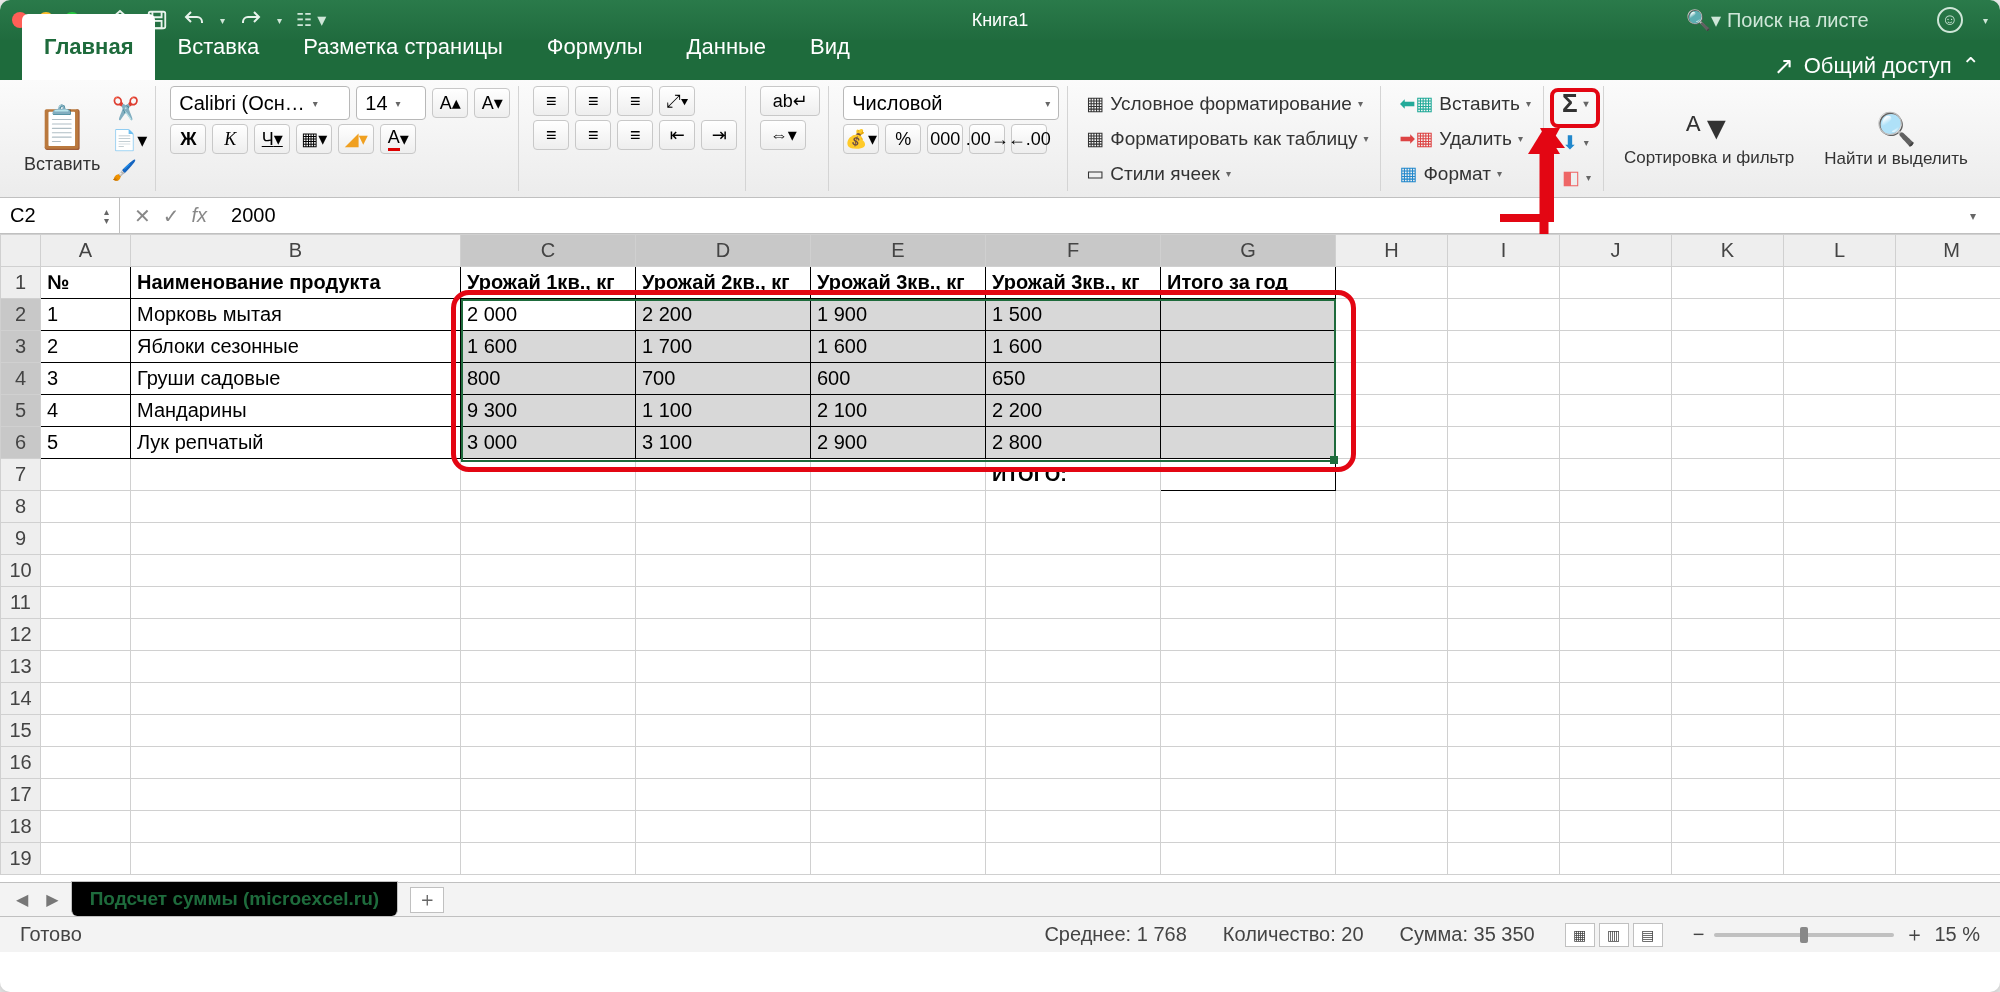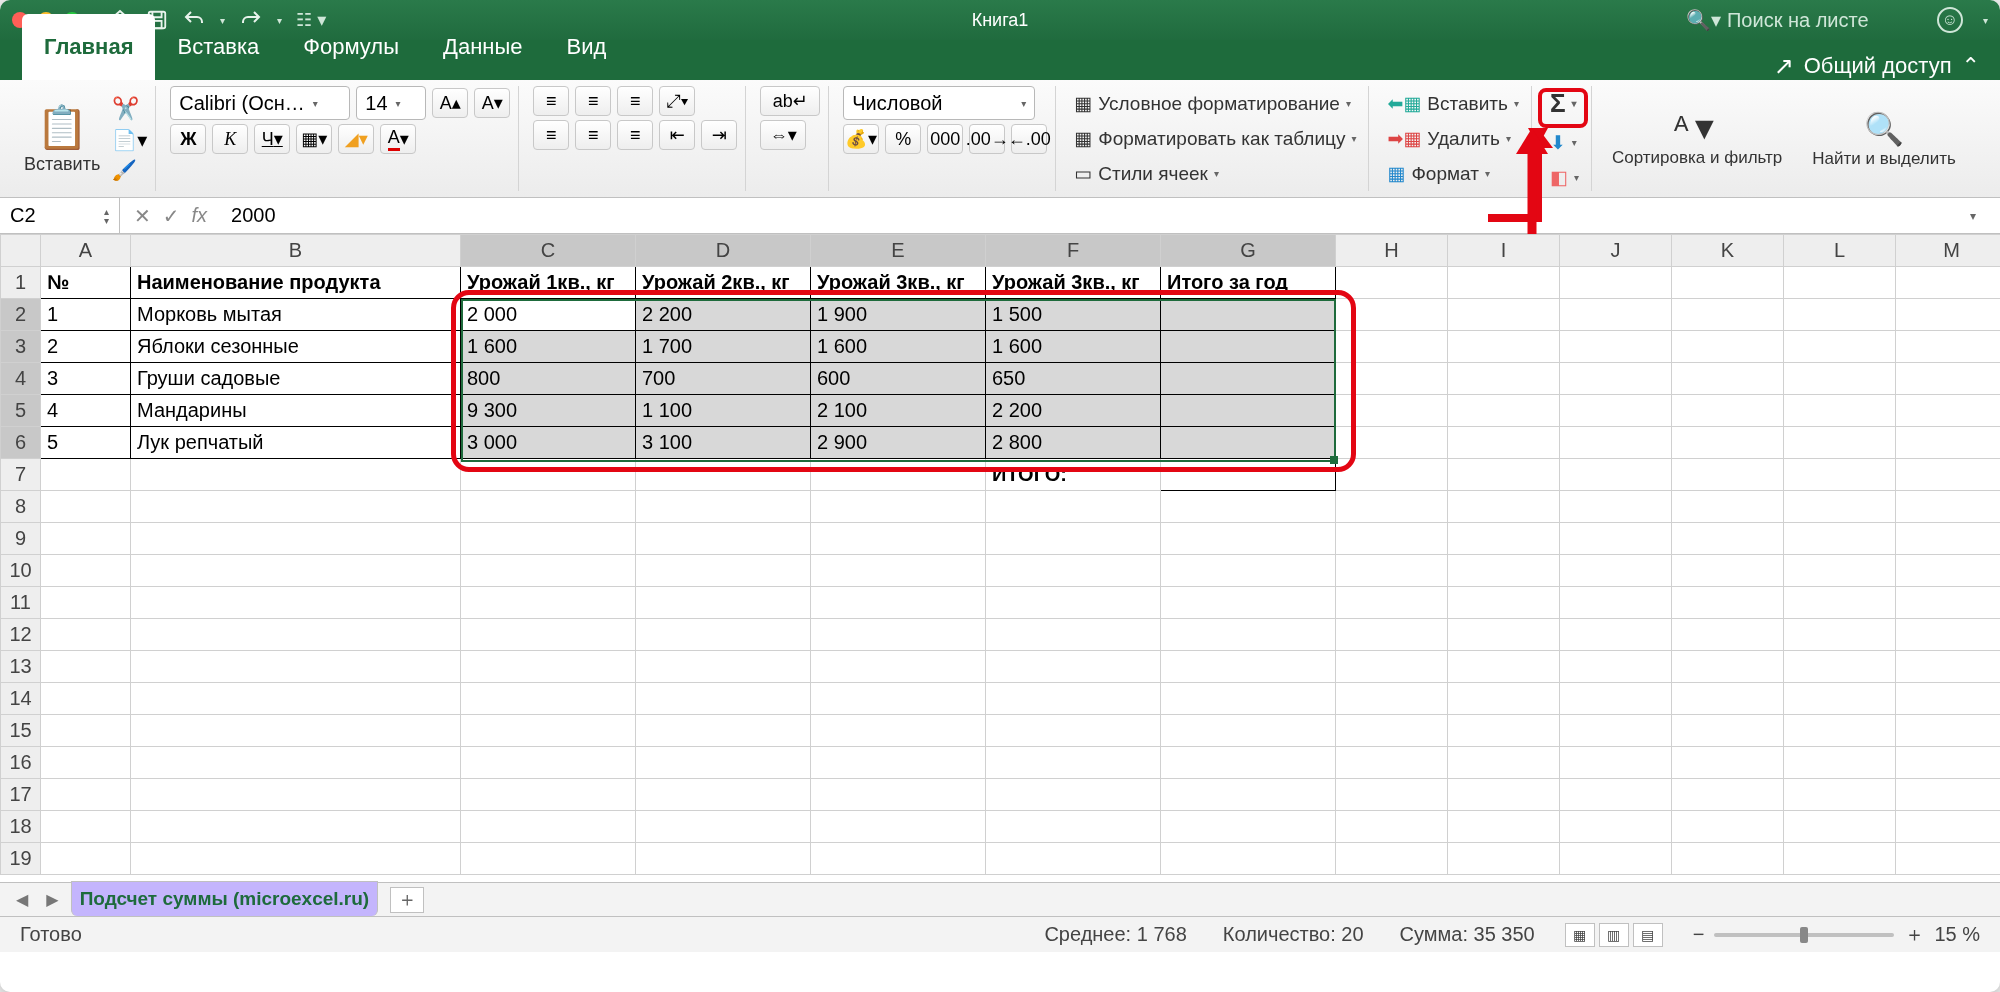--- a/index.html
+++ b/index.html
@@ -73,21 +73,21 @@
   .col-hdr-sel { background: #c8c8c8 !important; font-weight: 600; color: #1e6b3c; }
 
   
   .selection-border { position: absolute; border: 2px solid #1e6b3c; pointer-events: none; }
   .sel-handle { position: absolute; right: -4px; bottom: -4px; width: 8px; height: 8px; background: #1e6b3c; }
   .red-highlight { position: absolute; border: 5px solid #e30613; border-radius: 18px; pointer-events: none; }
 
   
   .sheettabs { height: 34px; border-top: 1px solid #c0c0c0; background: #f3f3f3; display: flex; align-items: center; padding: 0 10px; gap: 6px; }
   .sheettabs .nav { font-size: 16px; color: #777; padding: 0 6px; }
-  .sheet-tab { background: #c4b5fd; border: 1px solid #c0c0c0; border-bottom: none; padding: 6px 8px; font-size: 19px; color: #1e6b3c; font-weight: 600; border-radius: 0 0 6px 6px; transform: translateY(-1px); }
+  .sheet-tab { background: #000000; border: 1px solid #c0c0c0; border-bottom: none; padding: 6px 18px; font-size: 19px; color: #1e6b3c; font-weight: 600; border-radius: 0 0 6px 6px; transform: translateY(-1px); }
   .add-sheet { width: 34px; height: 26px; border: 1px solid #c0c0c0; background: #fff; display: flex; align-items: center; justify-content: center; font-size: 20px; color: #666; margin-left: 6px; }
 
   
   .statusbar { height: 36px; background: #f3f3f3; border-top: 1px solid #c0c0c0; display: flex; align-items: center; padding: 0 20px; font-size: 20px; color: #444; gap: 30px; }
   .statusbar .aggs { margin-left: auto; display: flex; gap: 36px; }
   .statusbar .views { display: flex; gap: 4px; }
   .view-btn { width: 30px; height: 24px; border: 1px solid #c0c0c0; background: #fff; display: inline-flex; align-items: center; justify-content: center; font-size: 14px; }
   .zoom { display: flex; align-items: center; gap: 10px; }
   .zoom-track { width: 180px; height: 4px; background: #c0c0c0; position: relative; border-radius: 2px; }
   .zoom-thumb { position: absolute; left: 50%; top: -6px; width: 8px; height: 16px; background: #888; border-radius: 2px; transform: translateX(-50%); }
@@ -142,20 +142,21 @@
         <input placeholder="Поиск на листе" style="">
       </div>
       <span class="user-icon">☺</span>
       <span class="tri" style="color:#cfe6d8">▾</span>
     </div>
   </div>
 
   <div class="tabstrip">
     <div class="tab active">Главная</div>
     <div class="tab">Вставка</div>
+    <div class="tab">Разметка страницы</div>
     <div class="tab">Формулы</div>
     <div class="tab">Данные</div>
     <div class="tab">Вид</div>
     <div class="right">
       <span class="share-icon">↗</span>
       <span>Общий доступ</span>
       <span style="font-size:22px">⌃</span>
     </div>
   </div>
 
@@ -217,21 +218,21 @@
       <div class="row">
           <div class="small-btn" style="width:60px">ab↵</div>
         </div>
       <div class="row">
           <div class="small-btn" style="width:46px">⇔▾</div>
         </div>
     </div>
 
     <div class="group">
       <div class="row">
-          <div class="combo" style="width:192px">
+          <div class="combo" style="width:216px">
             <span>Числовой</span>
             <span class="tri" style="margin-left:auto">▾</span>
           </div>
         </div>
       <div class="row">
         <div class="small-btn">💰▾</div>
         <div class="small-btn">%</div>
         <div class="small-btn">000</div>
         <div class="small-btn">.00→</div>
         <div class="small-btn">←.00</div>

